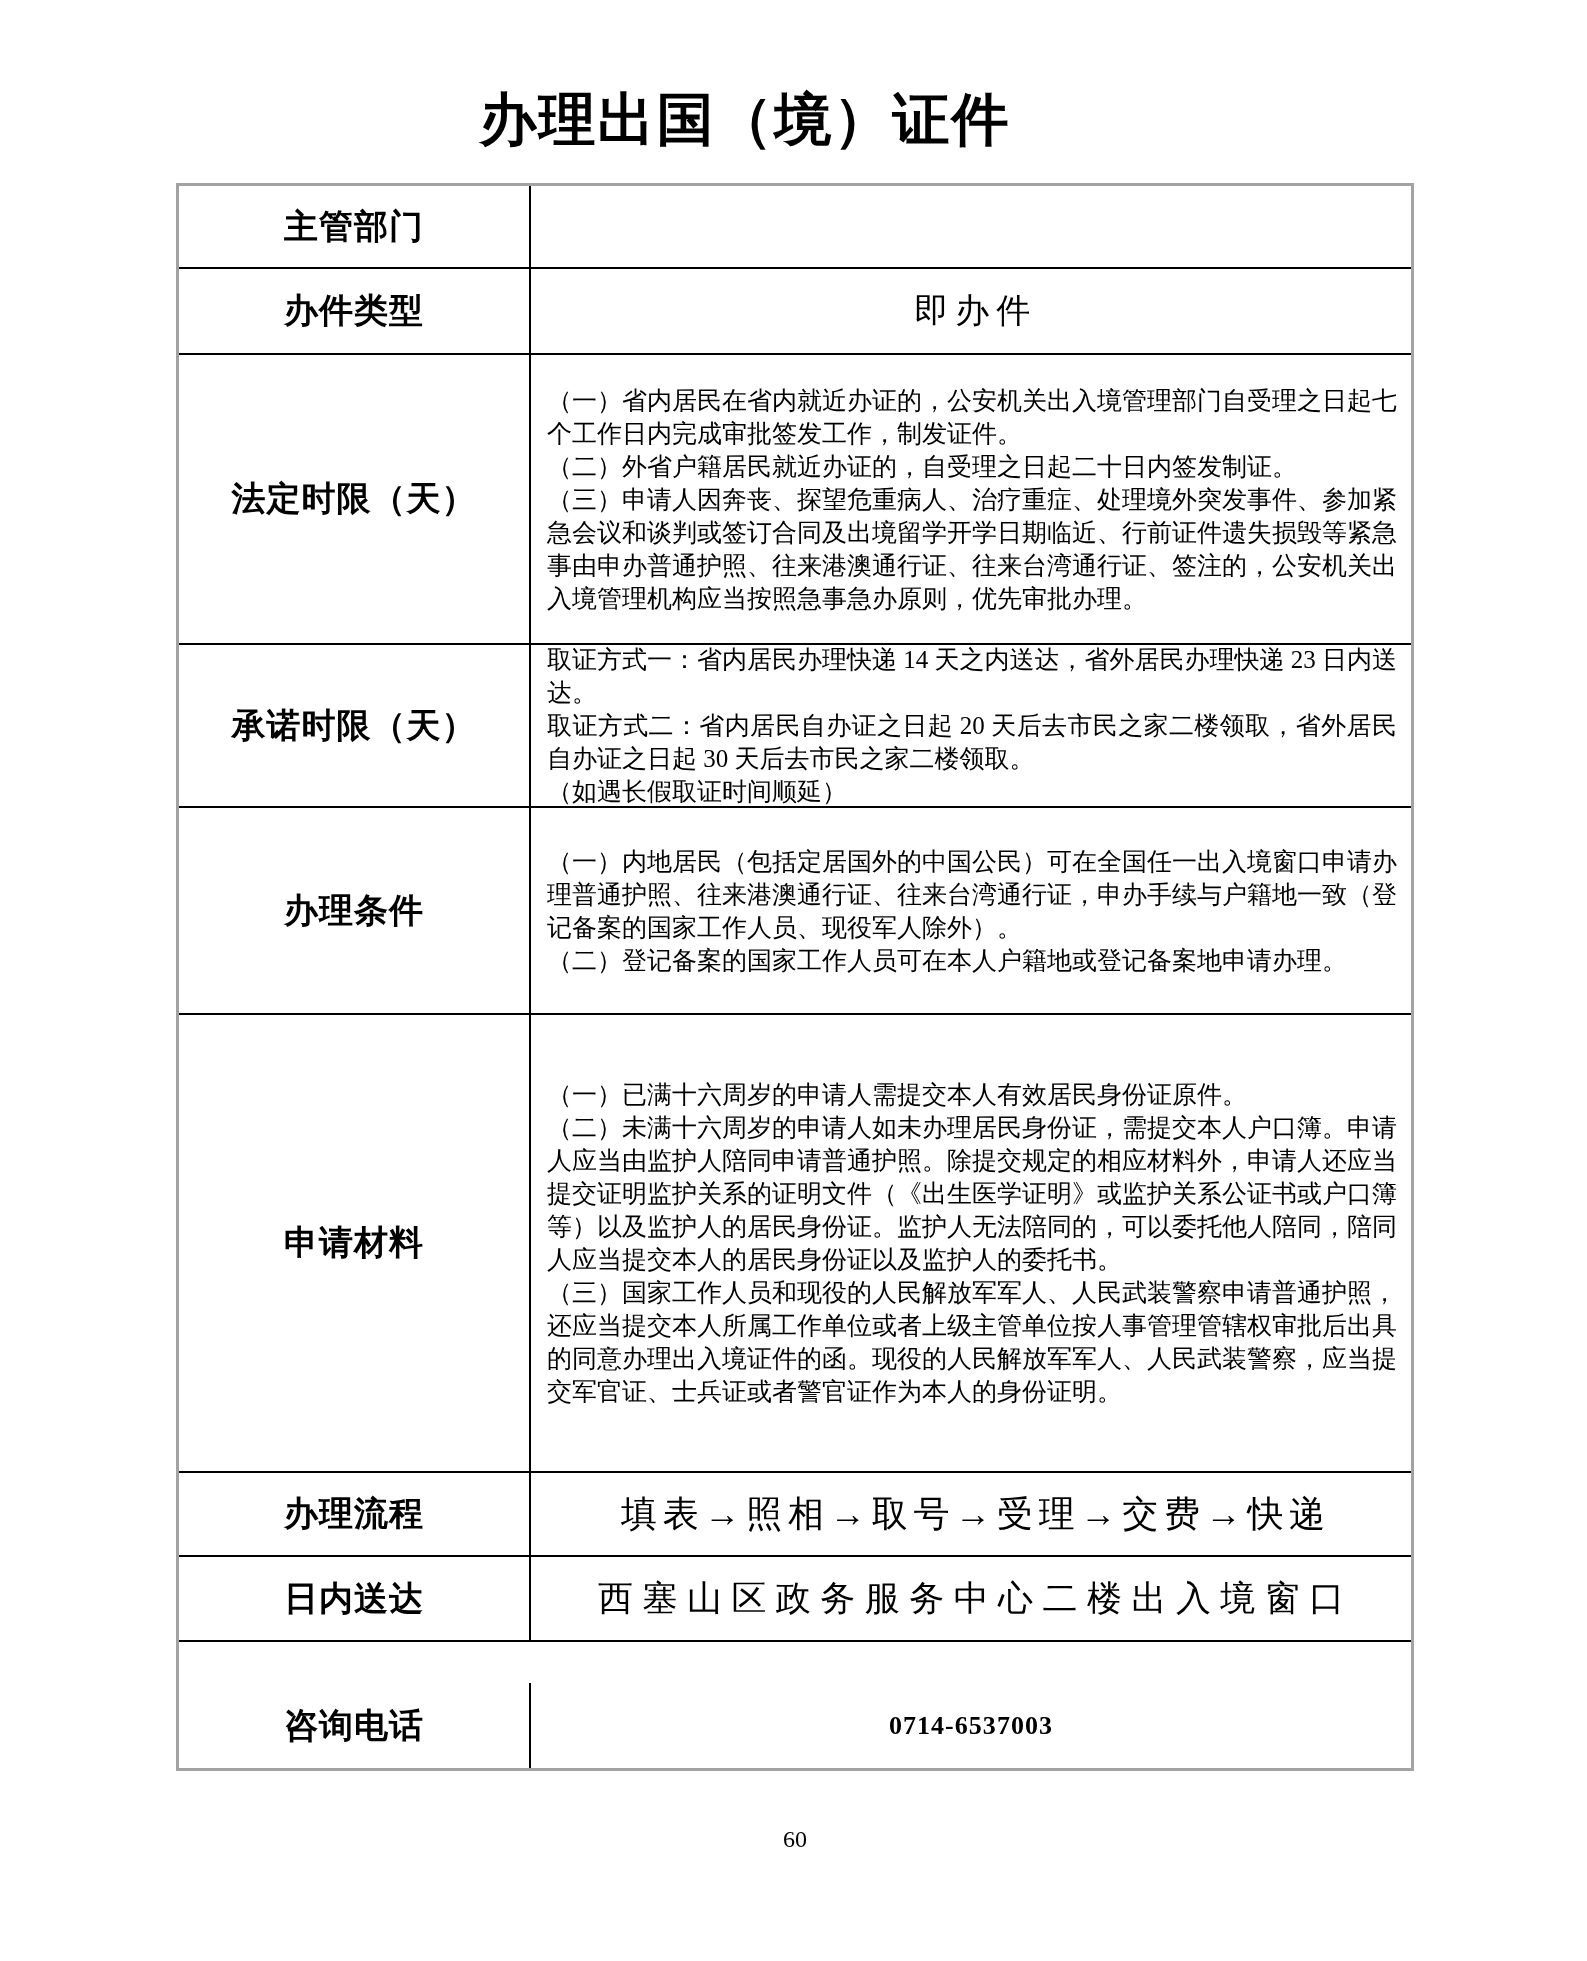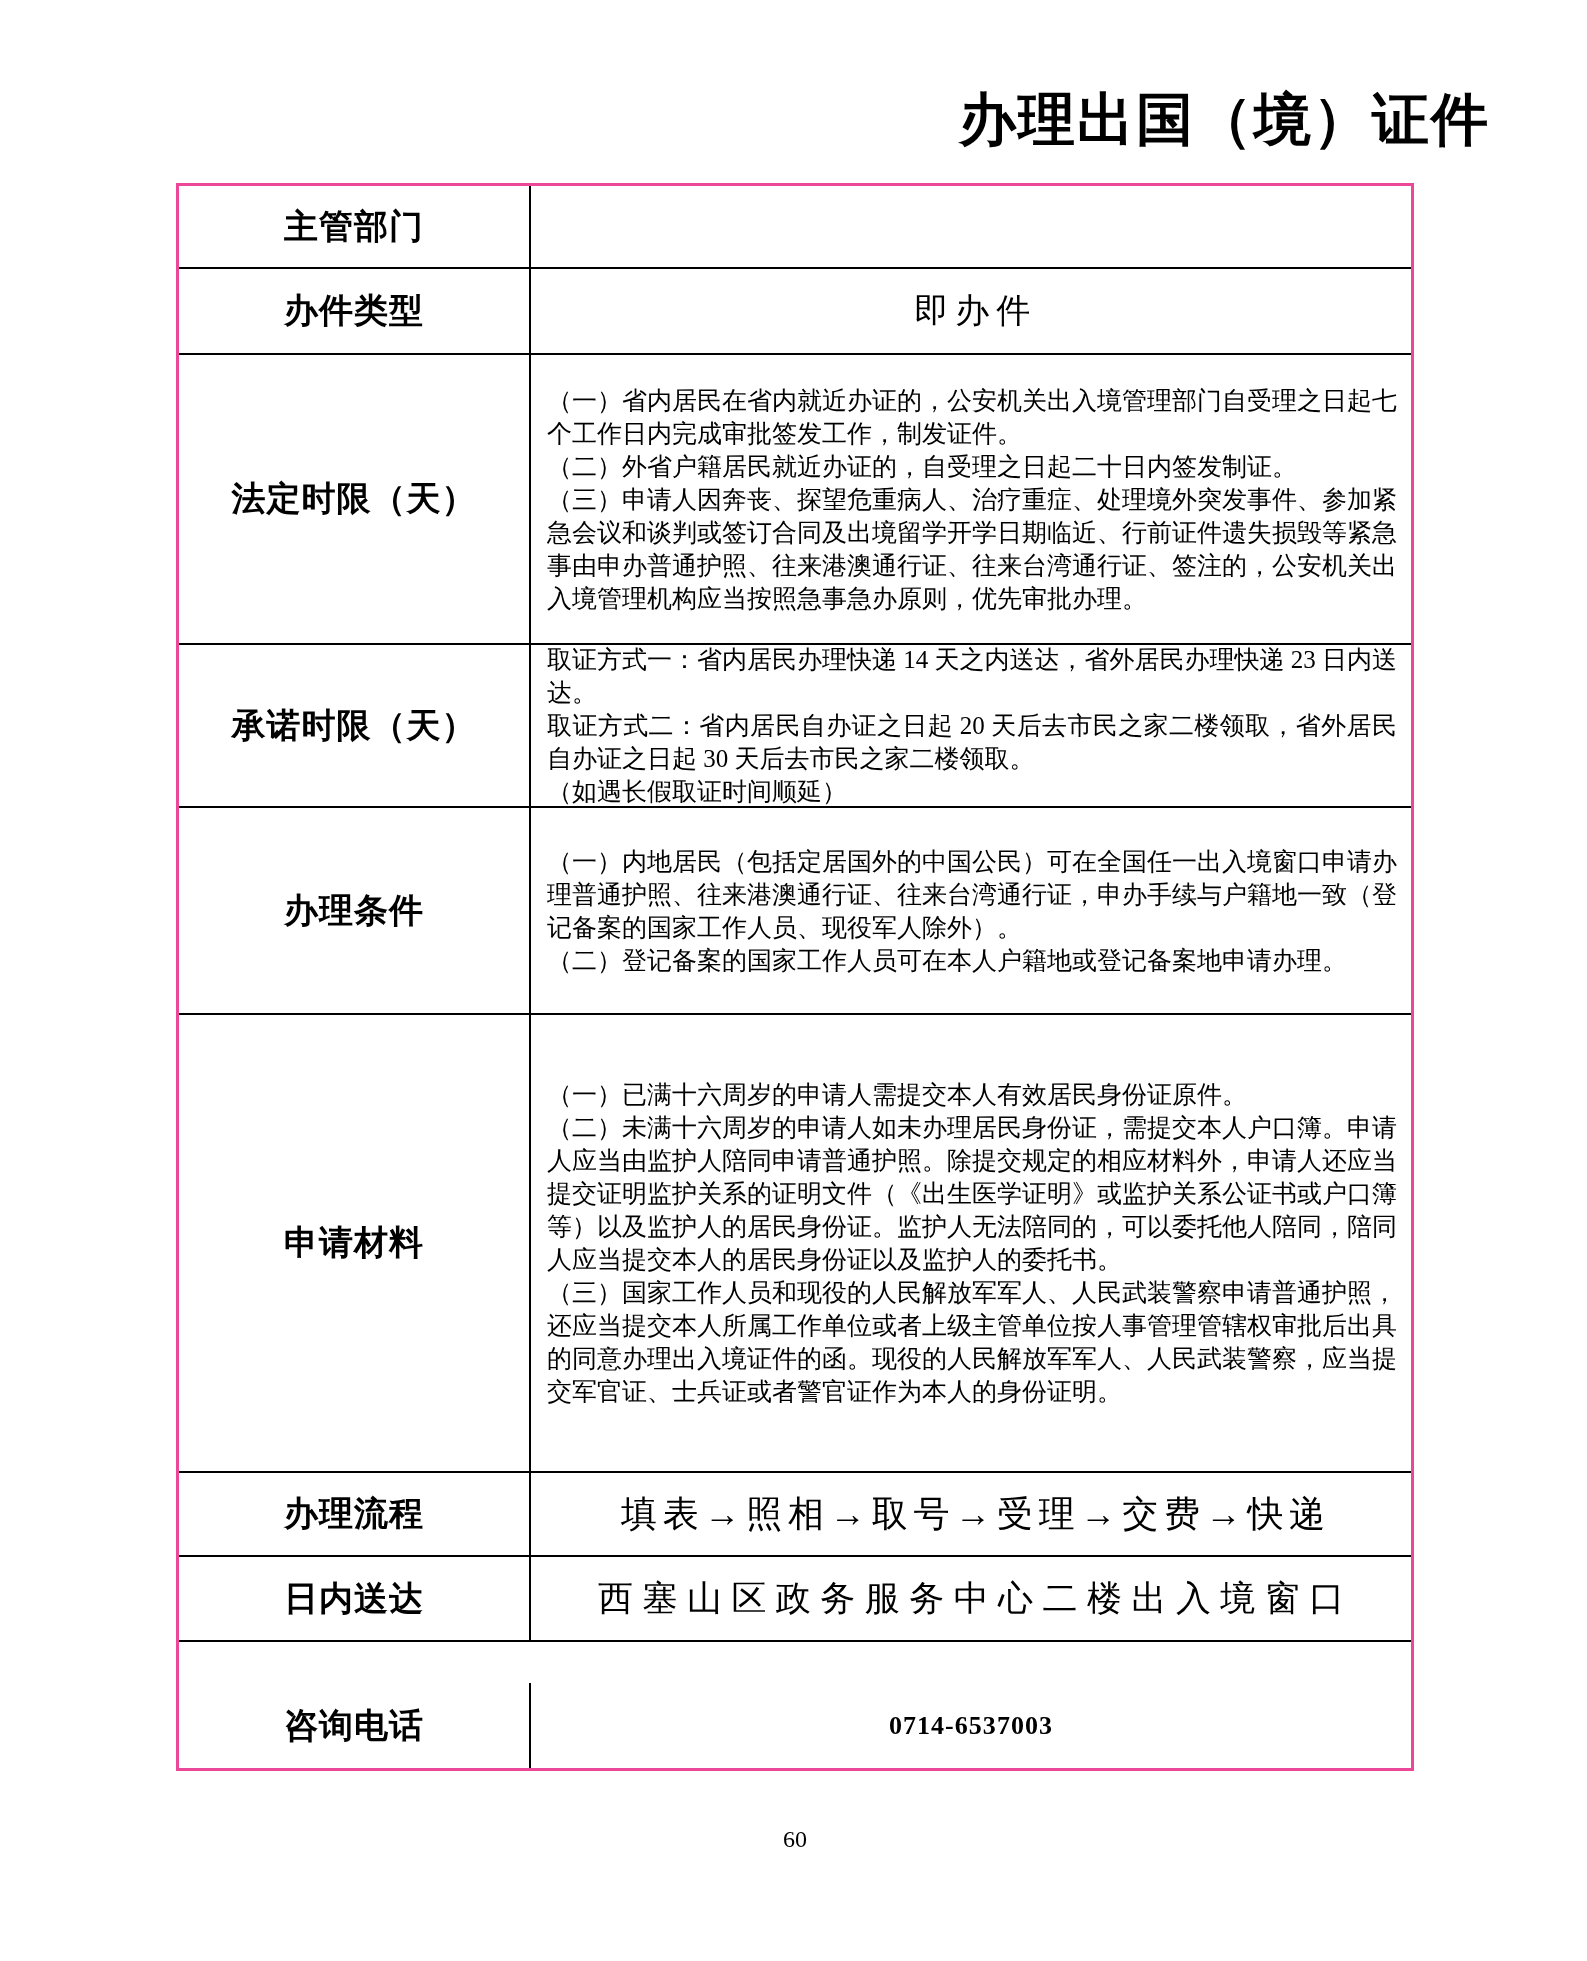--- a/index.html
+++ b/index.html
@@ -9,33 +9,33 @@
     height: 1961px;
     position: relative;
     font-family: "Liberation Serif", "DejaVu Serif", serif;
     color: #000;
   }
   .doc-title {
     position: absolute;
     top: 88px;
     left: 0;
     width: 1490px;
-    text-align: right;
+    text-align: center;
     font-family: "Liberation Sans", "DejaVu Sans", sans-serif;
     font-weight: bold;
     font-size: 57px;
     letter-spacing: 2px;
     line-height: 1.1;
   }
   .doc-table {
     position: absolute;
     left: 176px;
     top: 183px;
     width: 1238px;
-    border: 3px solid #ec4899;
+    border: 3px solid #a3a3a3;
   }
   .row {
     display: flex;
     border-bottom: 2px solid #000;
     overflow: hidden;
   }
   .row:last-child { border-bottom: none; margin-top: 41px; }
   .cell-label {
     width: 352px;
     flex: 0 0 352px;

